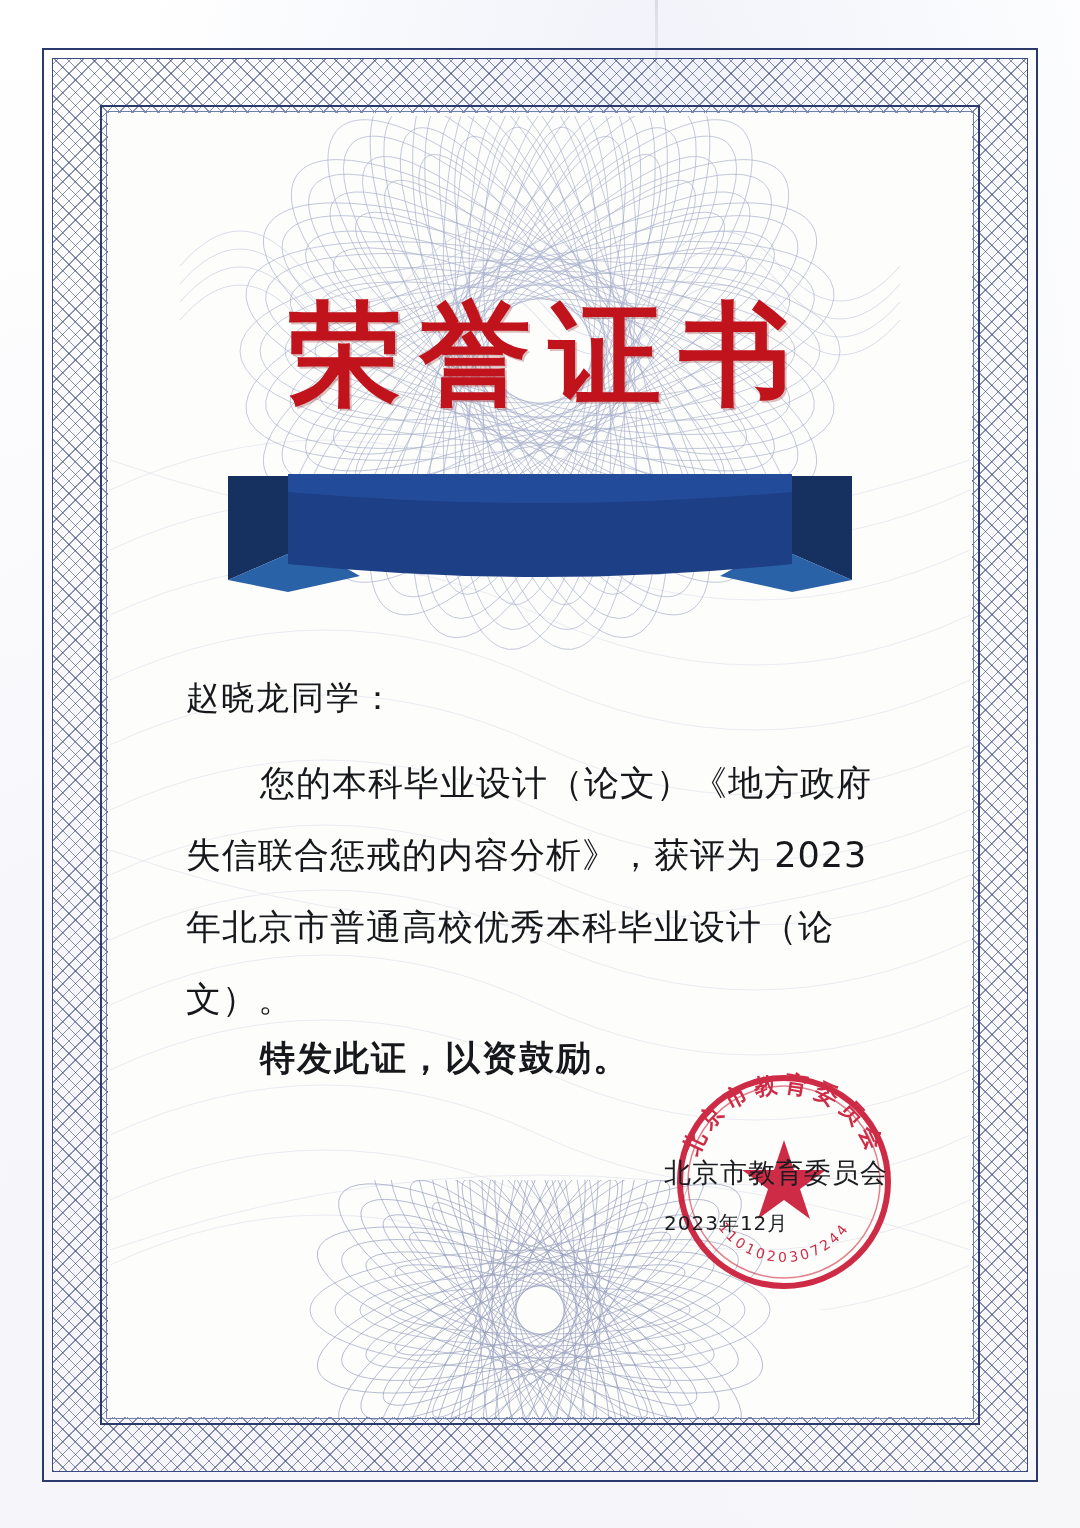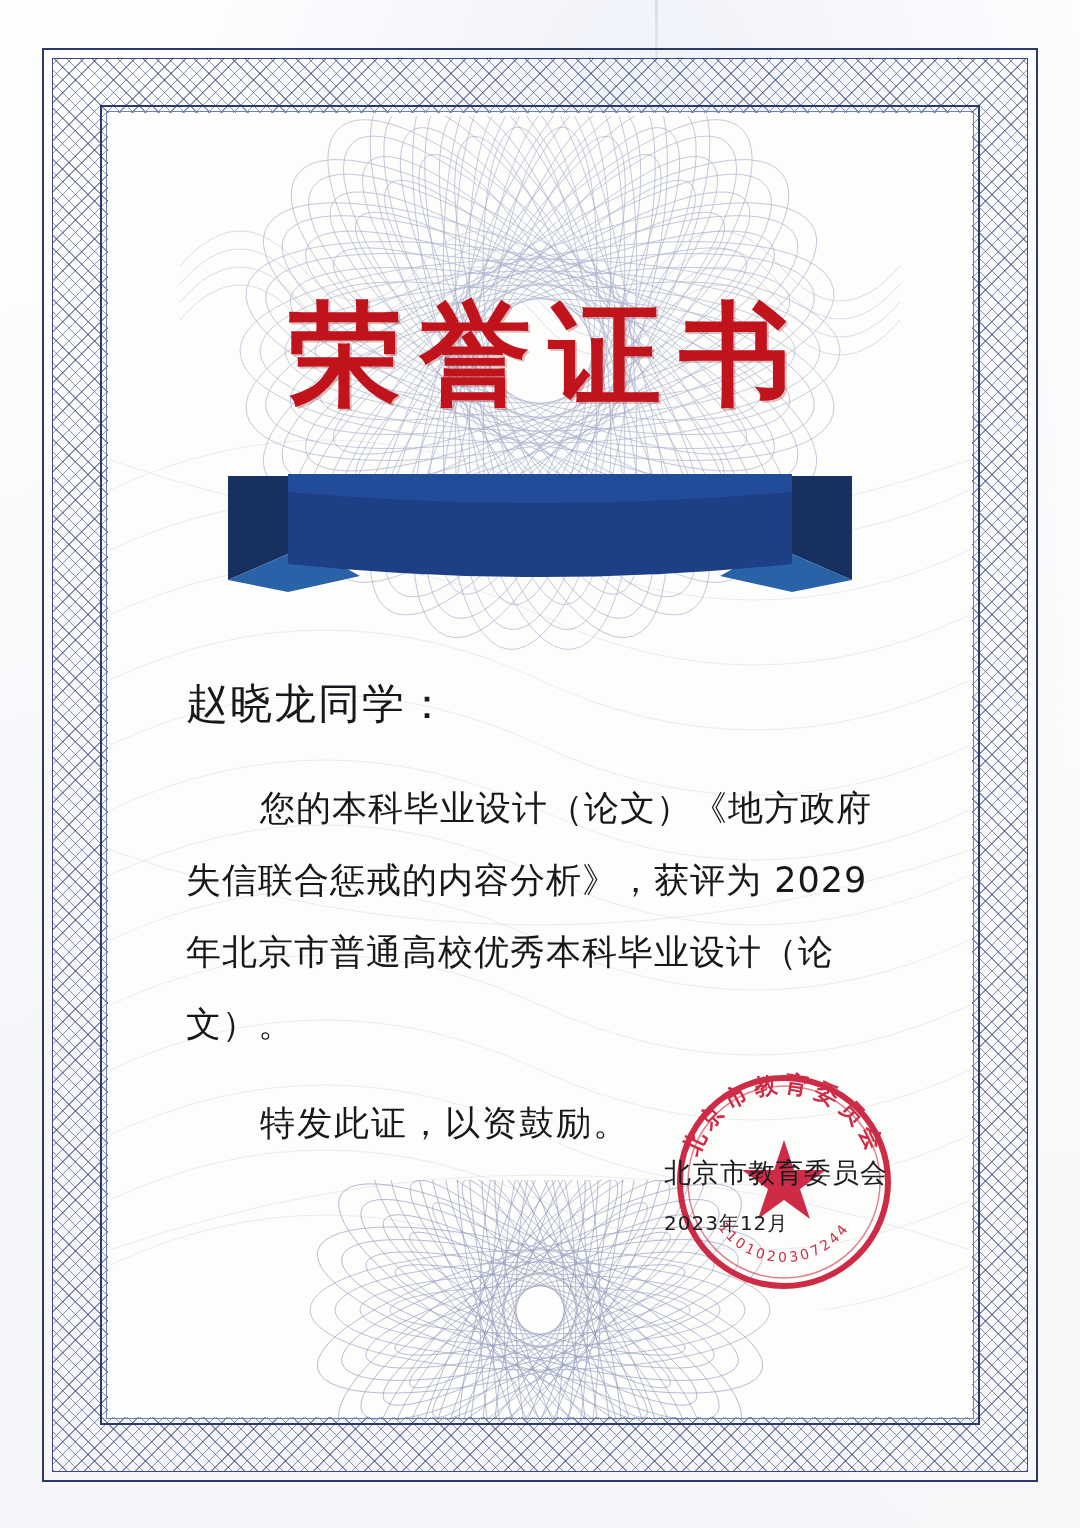--- a/index.html
+++ b/index.html
@@ -149,35 +149,34 @@
   
   .body-text {
     position: absolute;
     left: 186px;
     top: 676px;
     width: 712px;
     font-family: "DejaVu Sans", "Liberation Sans", sans-serif;
     color: #16181c;
   }
   .salutation {
-    font-size: 42px;
+    font-size: 33px;
     letter-spacing: 2px;
-    margin-bottom: 40px;
+    margin-bottom: 26px;
   }
   .para {
     font-size: 35px;
     line-height: 72px;
     letter-spacing: 1px;
     text-indent: 74px;
     margin: 0;
   }
   .closing {
-    margin-top: 40px;
     font-size: 35px;
-    font-weight: normal;
+    font-weight: bold;
     letter-spacing: 2px;
     text-indent: 74px;
   }
 
   
   .signature {
     position: absolute;
     left: 664px;
     top: 1148px;
     width: 260px;
@@ -303,21 +302,21 @@
     <polygon points="0,8 78,8 78,78 0,112" fill="#16305f"></polygon>
     <polygon points="624,8 546,8 546,78 624,112" fill="#16305f"></polygon>
     <polygon points="0,112 78,78 132,108 60,124" fill="#2a62a8"></polygon>
     <polygon points="624,112 546,78 492,108 564,124" fill="#2a62a8"></polygon>
     <path d="M60 6 L564 6 L564 96 Q 312 122 60 96 Z" fill="#1d3f86"></path>
     <path d="M60 6 L564 6 L564 24 Q 312 46 60 24 Z" fill="#24509e" opacity="0.8"></path>
   </svg>
 
   <div class="body-text">
     <div class="salutation">赵晓龙同学：</div>
-    <p class="para">您的本科毕业设计（论文）《地方政府失信联合惩戒的内容分析》，获评为 2029 年北京市普通高校优秀本科毕业设计（论文）。</p>
+    <p class="para">您的本科毕业设计（论文）《地方政府失信联合惩戒的内容分析》，获评为 2023 年北京市普通高校优秀本科毕业设计（论文）。</p>
     <div class="closing">特发此证，以资鼓励。</div>
   </div>
 
   <svg class="seal" viewBox="0 0 232 232">
     <defs>
       <path id="seal-arc-top" d="M 26 116 A 90 90 0 0 1 206 116"></path>
       <path id="seal-arc-bottom" d="M 36 116 A 80 80 0 0 0 196 116"></path>
     </defs>
     <circle cx="116" cy="116" r="104" fill="none" stroke="#c8102e" stroke-width="6"></circle>
     <circle cx="116" cy="116" r="96" fill="none" stroke="#c8102e" stroke-width="1.5" opacity="0.6"></circle>

